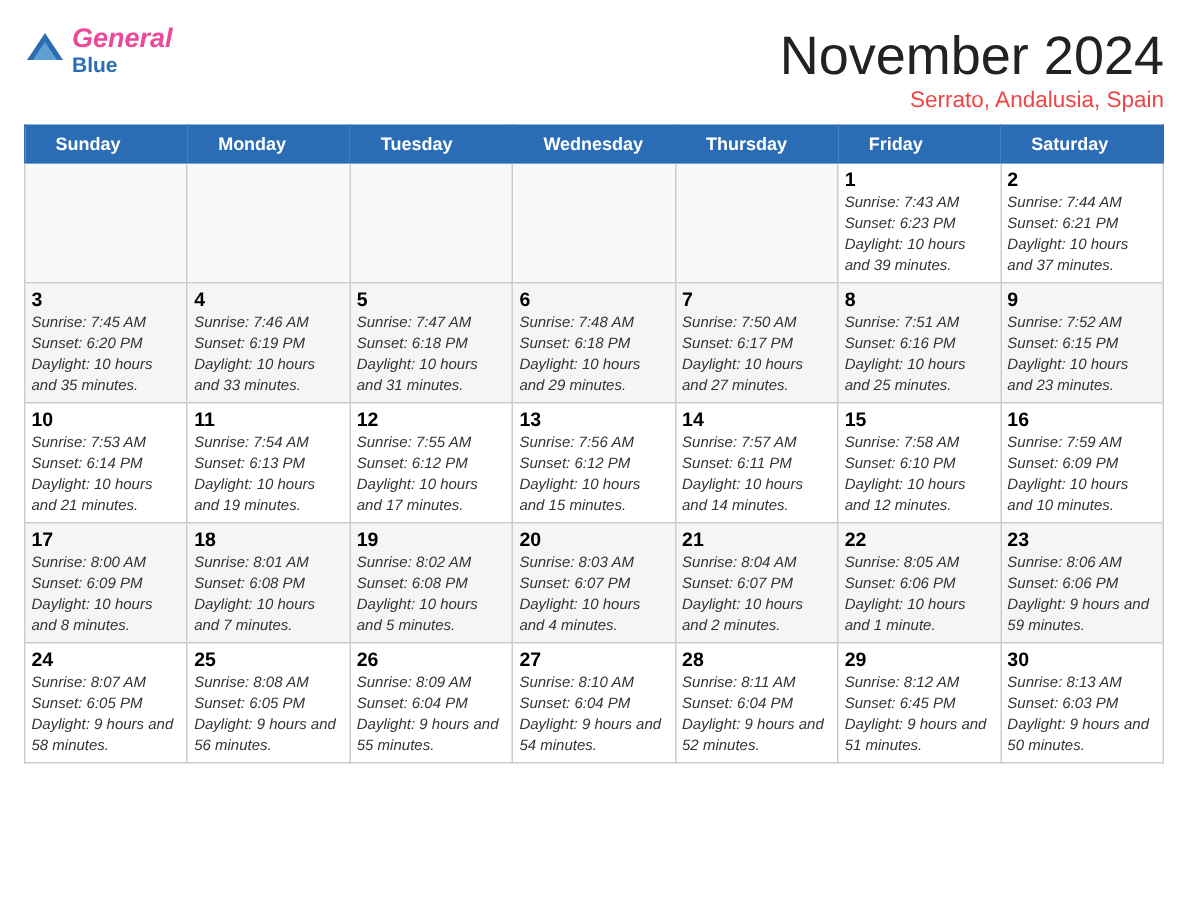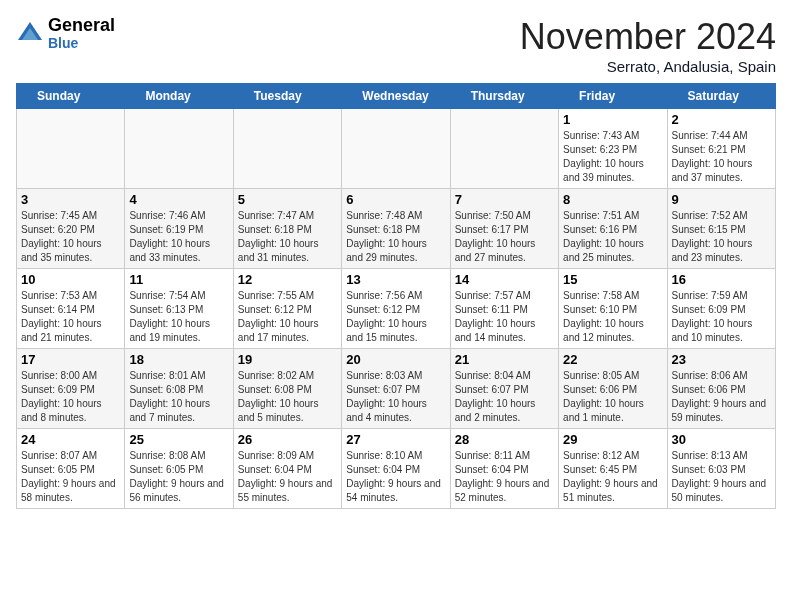--- a/index.html
+++ b/index.html
@@ -22,21 +22,22 @@
       gap: 4px;
     }
     .logo-text {
       display: flex;
       flex-direction: column;
       line-height: 1.1;
     }
     .logo-general {
       font-size: 18px;
       font-weight: bold;
-      color: #000000;
+      color: #ec4899;
+      font-style: italic;
     }
     .logo-blue {
       font-size: 14px;
       font-weight: bold;
       color: #2a6db5;
     }
     .logo-icon {
       width: 28px;
       height: 28px;
     }
@@ -44,21 +45,21 @@
       text-align: right;
     }
     .month-title {
       font-size: 36px;
       font-weight: normal;
       color: #222;
       margin-left: 16px;
     }
     .location {
       font-size: 15px;
-      color: #0f172a;
+      color: #ef4444;
     }
     .calendar {
       width: 100%;
       border-collapse: collapse;
       font-size: 11px;
     }
     .calendar th {
       background: #2a6db5;
       color: #fff;
       padding: 5px 20px;
@@ -84,20 +85,21 @@
     .day-num {
       font-size: 13px;
       font-weight: bold;
       display: block;
       margin-bottom: 2px;
     }
     .day-info {
       font-size: 10px;
       color: #333;
       line-height: 1.4;
+      font-style: italic;
     }
   </style>
 </head>
 <body>
 
 <div class="header-area">
   <div class="logo">
     <svg class="logo-icon" viewBox="0 0 28 28" xmlns="http://www.w3.org/2000/svg">
       <polygon points="14,2 26,20 2,20" fill="#2a6db5"></polygon>
       <polygon points="14,8 22,20 6,20" fill="#5fa0d0"></polygon>

